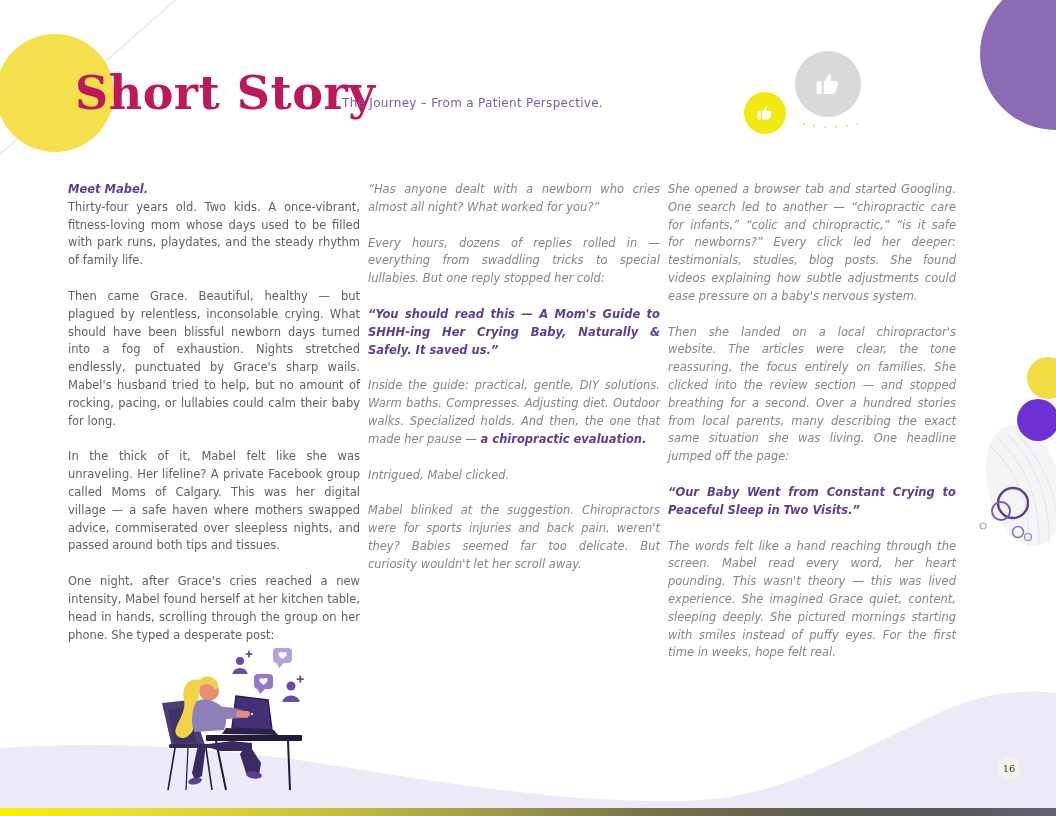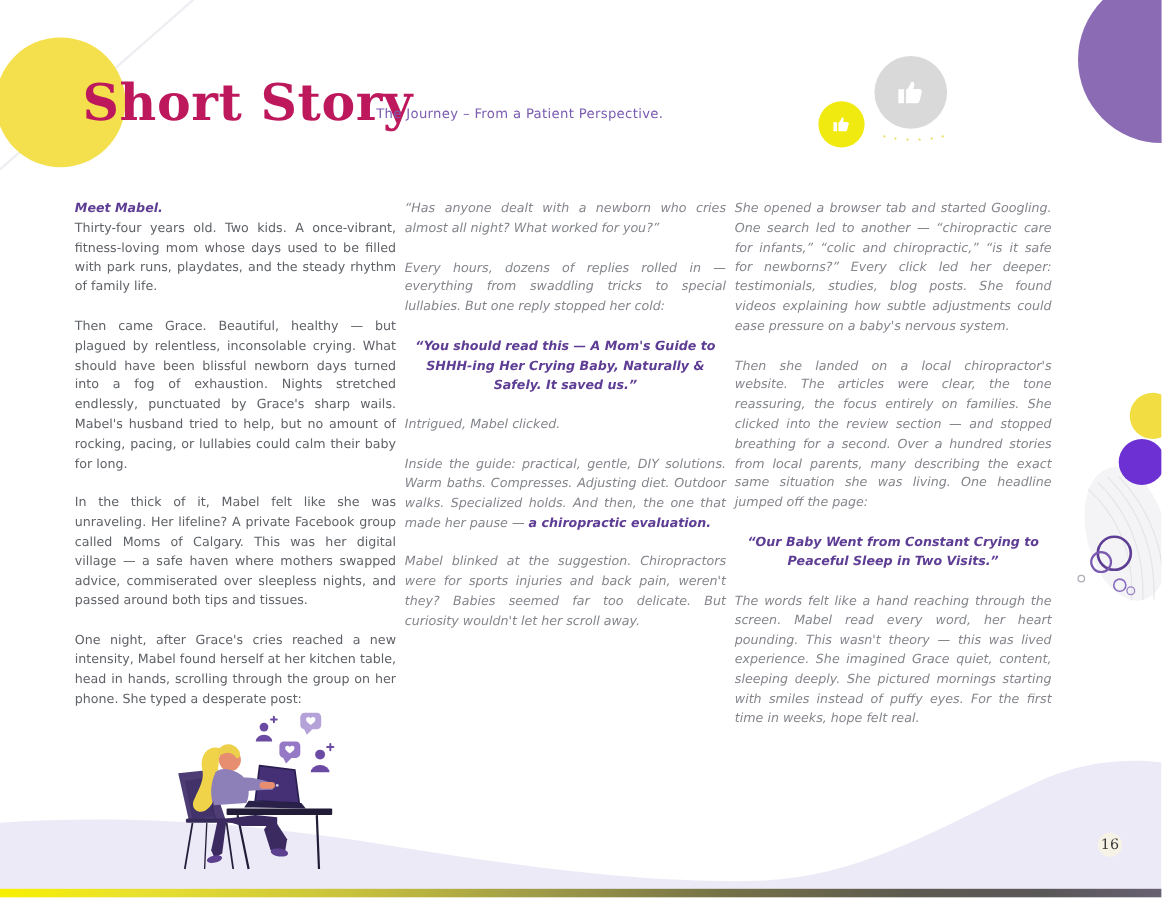--- a/index.html
+++ b/index.html
@@ -33,33 +33,33 @@
   .columns{
     position:absolute;left:68px;top:181px;width:912px;
     display:grid;grid-template-columns:292px 292px 288px;column-gap:8px;
   }
   .col{font-size:11.5px;line-height:17.8px;color:#5f6267;text-align:justify;}
   .para{margin:0 0 18px 0;}
   .para.lead{color:#5e3d94;font-weight:700;font-style:italic;margin-bottom:0;}
   .para.normal{color:#5f6267;}
   .para.quote{font-style:italic;color:#84868c;}
   .para.pullquote{
-    font-style:italic;font-weight:700;color:#5e3d94;text-align:center;
+    font-style:italic;font-weight:700;color:#5e3d94;
   }
   .accent{color:#5e3d94;font-weight:700;}
   
   .wave{position:absolute;left:0;top:680px;width:1056px;height:136px;}
   .bottom-strip{
     position:absolute;left:0;top:808px;width:1056px;height:8px;
     background:linear-gradient(90deg,#f8f000 0%,#e8e130 12%,#c9c23c 30%,#9b9748 48%,#757247 62%,#5d5b50 78%,#5a5758 90%,#676173 100%);
   }
   .page-badge{
     position:absolute;left:998px;top:757px;width:22px;height:22px;border-radius:50%;
     background:#f6f3e6;display:flex;align-items:center;justify-content:center;
-    font-family:"DejaVu Serif","Liberation Serif",serif;font-size:13px;color:#3a3a3a;
+    font-family:"DejaVu Serif","Liberation Serif",serif;font-size:10px;color:#3a3a3a;
   }
   .illustration{position:absolute;left:148px;top:644px;width:180px;height:150px;}
 </style>
 </head>
 <body>
 
 <svg class="corner-line" viewBox="0 0 190 160">
   <line x1="0" y1="154" x2="180" y2="-4" stroke="#ededf2" stroke-width="2"></line>
 </svg>
 <div class="circle yellow-blob"></div>
@@ -109,22 +109,22 @@
       <p class="para lead">Meet Mabel.</p>
       <p class="para normal">Thirty-four years old. Two kids. A once-vibrant, fitness-loving mom whose days used to be filled with park runs, playdates, and the steady rhythm of family life.</p>
       <p class="para normal">Then came Grace. Beautiful, healthy — but plagued by relentless, inconsolable crying. What should have been blissful newborn days turned into a fog of exhaustion. Nights stretched endlessly, punctuated by Grace's sharp wails. Mabel's husband tried to help, but no amount of rocking, pacing, or lullabies could calm their baby for long.</p>
       <p class="para normal">In the thick of it, Mabel felt like she was unraveling. Her lifeline? A private Facebook group called Moms of Calgary. This was her digital village — a safe haven where mothers swapped advice, commiserated over sleepless nights, and passed around both tips and tissues.</p>
       <p class="para normal">One night, after Grace's cries reached a new intensity, Mabel found herself at her kitchen table, head in hands, scrolling through the group on her phone. She typed a desperate post:</p>
     </div>
   <div class="col">
       <p class="para quote">“Has anyone dealt with a newborn who cries almost all night? What worked for you?”</p>
       <p class="para quote">Every hours, dozens of replies rolled in — everything from swaddling tricks to special lullabies. But one reply stopped her cold:</p>
       <p class="para pullquote">“You should read this — A Mom's Guide to SHHH-ing Her Crying Baby, Naturally &amp; Safely. It saved us.”</p>
+      <p class="para quote"><span>Inside the guide: practical, gentle, DIY solutions. Warm baths. Compresses. Adjusting diet. Outdoor walks. Specialized holds. And then, the one that made her pause — </span><span class="accent">a chiropractic evaluation.</span></p>
       <p class="para quote">Intrigued, Mabel clicked.</p>
-      <p class="para quote"><span>Inside the guide: practical, gentle, DIY solutions. Warm baths. Compresses. Adjusting diet. Outdoor walks. Specialized holds. And then, the one that made her pause — </span><span class="accent">a chiropractic evaluation.</span></p>
       <p class="para quote">Mabel blinked at the suggestion. Chiropractors were for sports injuries and back pain, weren't they? Babies seemed far too delicate. But curiosity wouldn't let her scroll away.</p>
     </div>
   <div class="col">
       <p class="para quote">She opened a browser tab and started Googling. One search led to another — “chiropractic care for infants,” “colic and chiropractic,” “is it safe for newborns?” Every click led her deeper: testimonials, studies, blog posts. She found videos explaining how subtle adjustments could ease pressure on a baby's nervous system.</p>
       <p class="para quote">Then she landed on a local chiropractor's website. The articles were clear, the tone reassuring, the focus entirely on families. She clicked into the review section — and stopped breathing for a second. Over a hundred stories from local parents, many describing the exact same situation she was living. One headline jumped off the page:</p>
       <p class="para pullquote">“Our Baby Went from Constant Crying to Peaceful Sleep in Two Visits.”</p>
       <p class="para quote">The words felt like a hand reaching through the screen. Mabel read every word, her heart pounding. This wasn't theory — this was lived experience. She imagined Grace quiet, content, sleeping deeply. She pictured mornings starting with smiles instead of puffy eyes. For the first time in weeks, hope felt real.</p>
     </div>
 </div>
 

